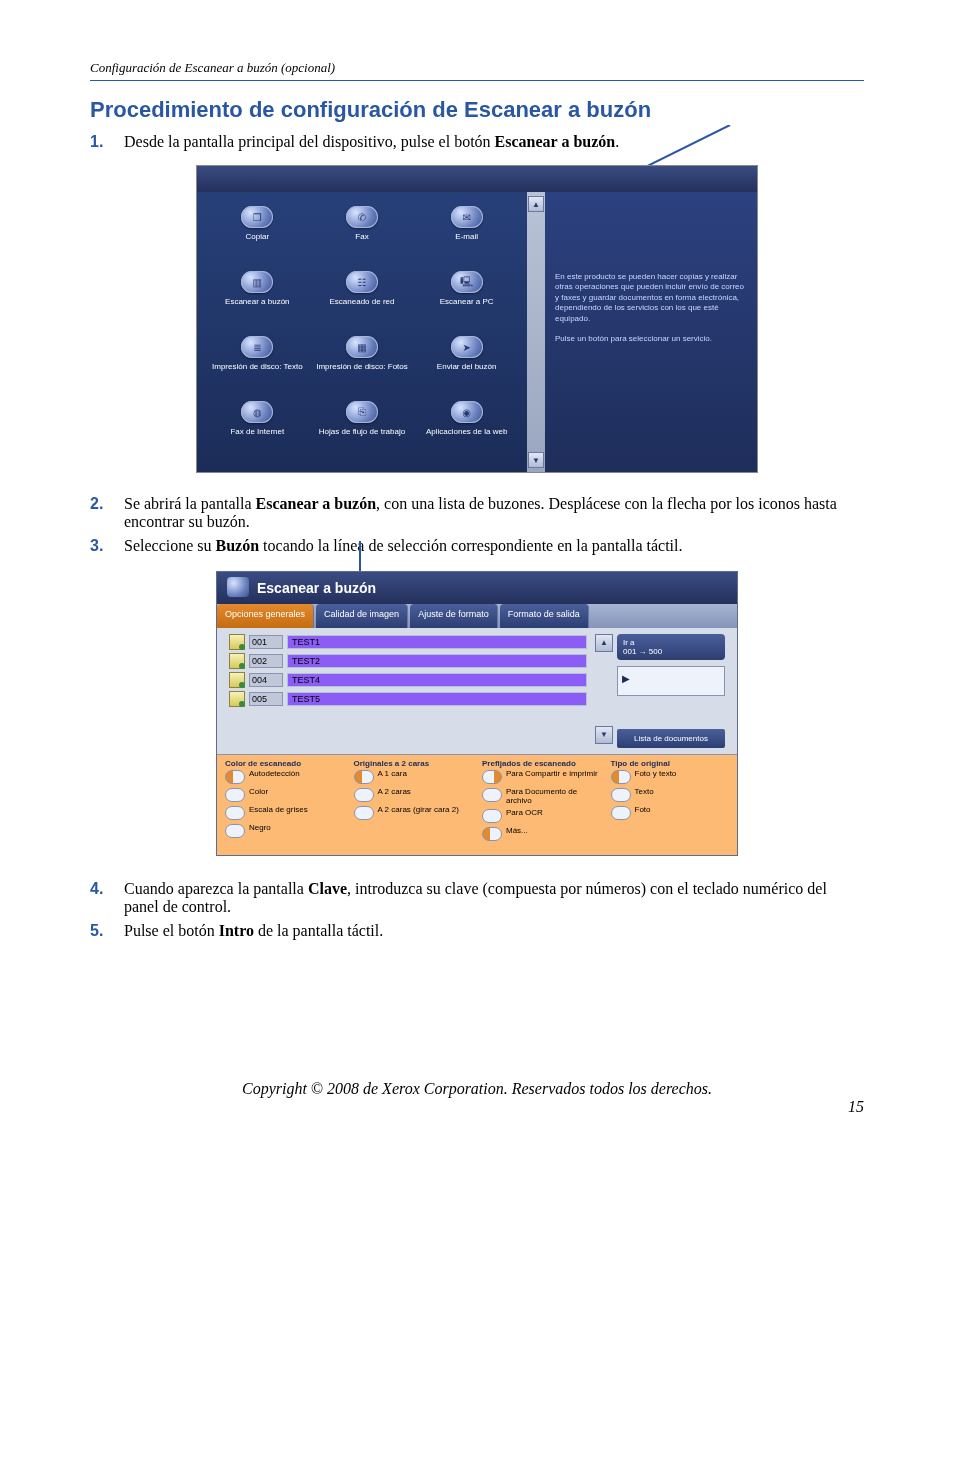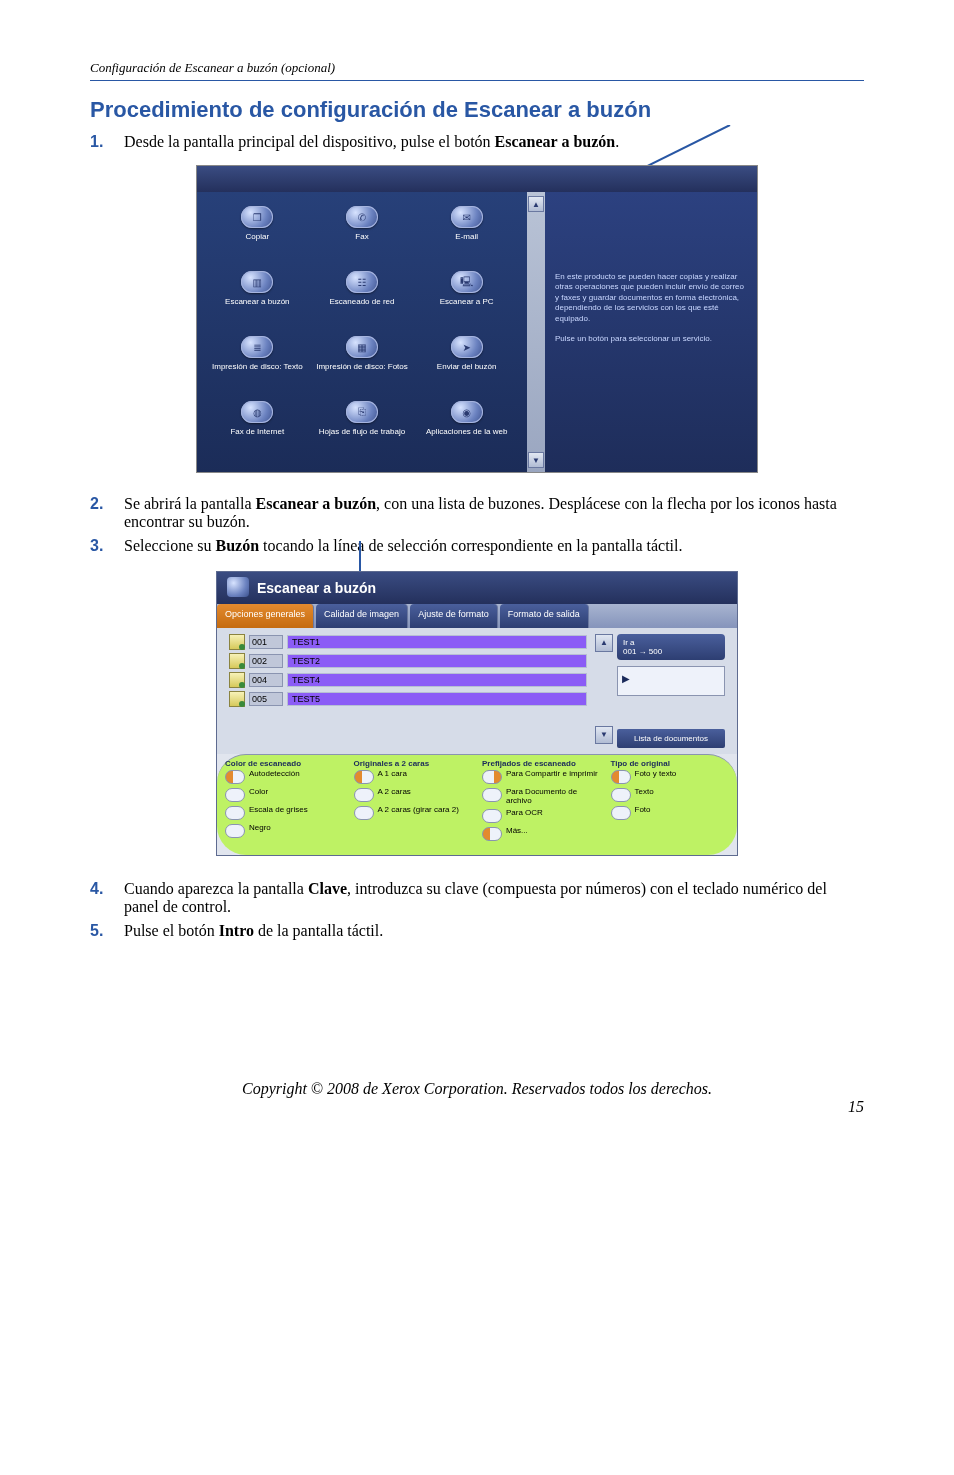--- a/index.html
+++ b/index.html
@@ -276,28 +276,27 @@
     font-size: 10px;
   }
   .shot2 .side .bluebtn {
     background: linear-gradient(#4a5f9c, #2d3e72);
     color: #fff;
     padding: 5px 6px;
     border-radius: 2px;
     text-align: center;
   }
   .shot2 .opts {
-    background: #bef264;
+    background: #fdba74;
     border-top: 1px solid #8a94b0;
     padding: 4px 8px 10px 8px;
     display: grid;
     grid-template-columns: repeat(4, 1fr);
     gap: 2px 10px;
     font-size: 8px;
-    border-radius: 29px;
   }
   .shot2 .opts .colhdr {
     font-weight: bold;
     color: #1a2a5a;
     margin-bottom: 2px;
   }
   .shot2 .opt {
     display: flex;
     align-items: flex-start;
     margin-bottom: 4px;

